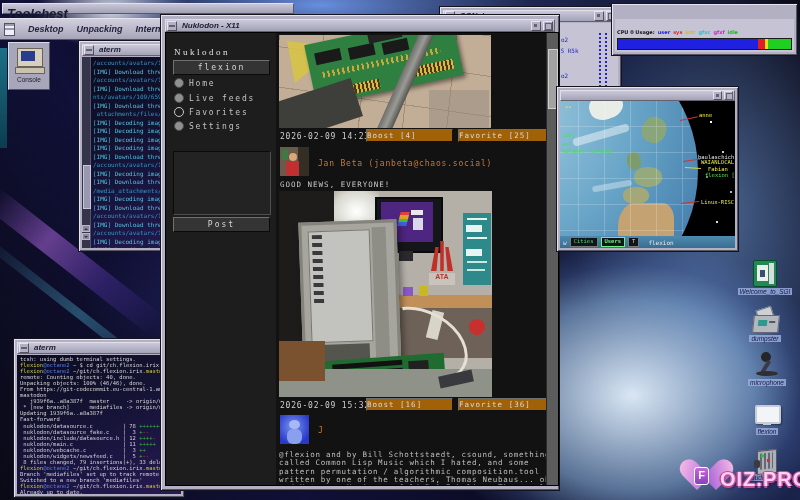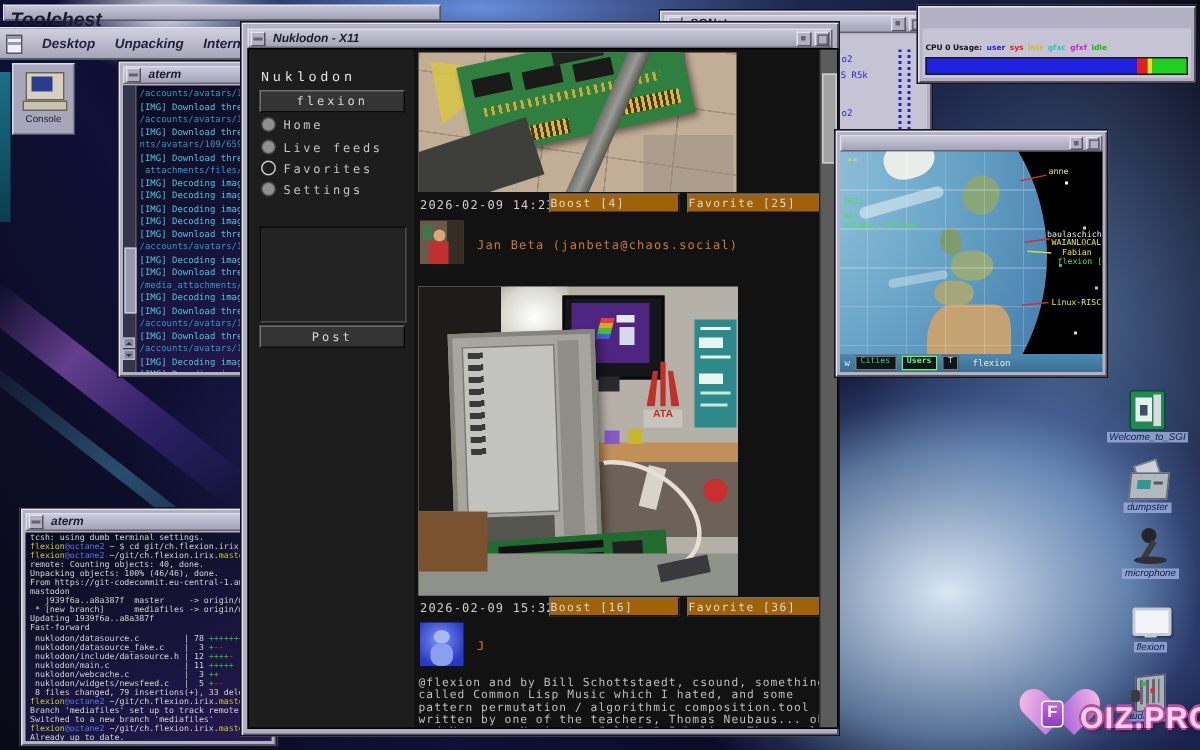--- a/index.html
+++ b/index.html
@@ -40,21 +40,21 @@
   .sarr.up::after{border-bottom-color:#333;top:0}
   .sarr.dn::after{border-top-color:#333;top:2px}
   
   .menu{display:flex;align-items:center;gap:13px;padding-left:4px}
   .mitem{font:italic bold 9px "Liberation Sans",sans-serif;color:#23233c;white-space:nowrap}
   .micon{width:9px;height:11px;background:#eef;border:1px solid #555;
     box-shadow:inset 0 2px 0 #99a,inset 0 4px 0 #eef,inset 0 6px 0 #99a}
   
   .nk-content{position:absolute;left:4px;top:16px;width:392px;bottom:4px;background:#121212;border:1px solid #000;overflow:hidden}
   .nk-side{position:absolute;left:0;top:0;width:110px;height:100%;background:#1d1d1d;border-right:1px solid #000}
-  .mono{font-family:Liberation Mono, monospace}
+  .mono{font-family:Liberation Serif, serif}
   .dbtn{background:#343434;border:1px solid;border-color:#707070 #0a0a0a #0a0a0a #707070;color:#d6d6d6;
     display:flex;align-items:center;justify-content:center;box-sizing:border-box;
     font:8px "DejaVu Sans Mono",monospace;letter-spacing:2px}
   .navrow{position:absolute;left:8px;display:flex;align-items:center;gap:5px}
   .radio{width:8px;height:8px;border-radius:50%;background:#909090;border:1px solid #4a4a4a;flex:none}
   .radio.hollow{background:transparent;border:1px solid #c8c8c8}
   .navlbl{font:8px "DejaVu Sans Mono",monospace;color:#c4c4c4;letter-spacing:1.8px;white-space:nowrap}
   .fbtn{position:absolute;height:13px;background:#a16207;border:1px solid;border-color:#6e6e6e #101010 #101010 #6e6e6e;
     color:#d8d8d8;font:7.5px/11px "DejaVu Sans Mono",monospace;letter-spacing:1px;text-align:left;box-sizing:border-box}
   .fdate{position:absolute;color:#cfcfcf;font:8px "DejaVu Sans Mono",monospace;letter-spacing:.8px;white-space:nowrap}
@@ -292,20 +292,21 @@
         <div class="fbtn" style="left:90px;top:96px;width:87px">Boost [4]</div>
         <div class="fbtn" style="left:182px;top:96px;width:90px">Favorite [25]</div>
 
         <div class="abs" style="left:4px;top:114px;width:29px;height:29px;background:#6a5a4a;overflow:hidden">
           <div class="abs" style="left:18px;top:0;width:11px;height:29px;background:#352e24"></div>
           <div class="abs" style="left:2px;top:3px;width:6px;height:10px;background:#3f7a46"></div>
           <div class="abs" style="left:9px;top:6px;width:8px;height:8px;border-radius:50%;background:#d8a878"></div>
           <div class="abs" style="left:6px;top:14px;width:13px;height:15px;background:#c03030"></div>
         </div>
         <div class="author" style="left:42px;top:126px">Jan Beta (janbeta@chaos.social)</div>
+        <div class="pbody" style="left:4px;top:148px;width:270px;color:#cacaca;letter-spacing:1px">GOOD NEWS, EVERYONE!</div>
 
         <div class="photo" style="left:3px;top:158px;width:213px;height:206px;background:#b4b0a8">
           <div class="abs" style="left:0;top:0;width:60px;height:150px;background:#1e1c1a"></div>
           <div class="abs" style="left:55px;top:0;width:45px;height:40px;background:radial-gradient(#ffffff,#d8d8d0 70%,#b4b0a8)"></div>
           <div class="abs" style="left:96px;top:6px;width:64px;height:52px;background:#14161a;border:2px solid #0a0a0c">
             <div class="abs" style="left:4px;top:3px;width:52px;height:40px;background:#4e2580">
               <div class="abs" style="left:18px;top:10px;width:9px;height:14px;background:linear-gradient(180deg,#e04040 0 25%,#e0a020 25% 50%,#40c040 50% 75%,#4060e0 75% 100%);transform:skewX(-14deg)"></div>
               <div class="abs" style="left:30px;top:8px;width:12px;height:5px;background:#e8e8e8"></div>
               <div class="abs" style="left:32px;top:16px;width:10px;height:12px;background:#d8d8e8"></div>
             </div>

